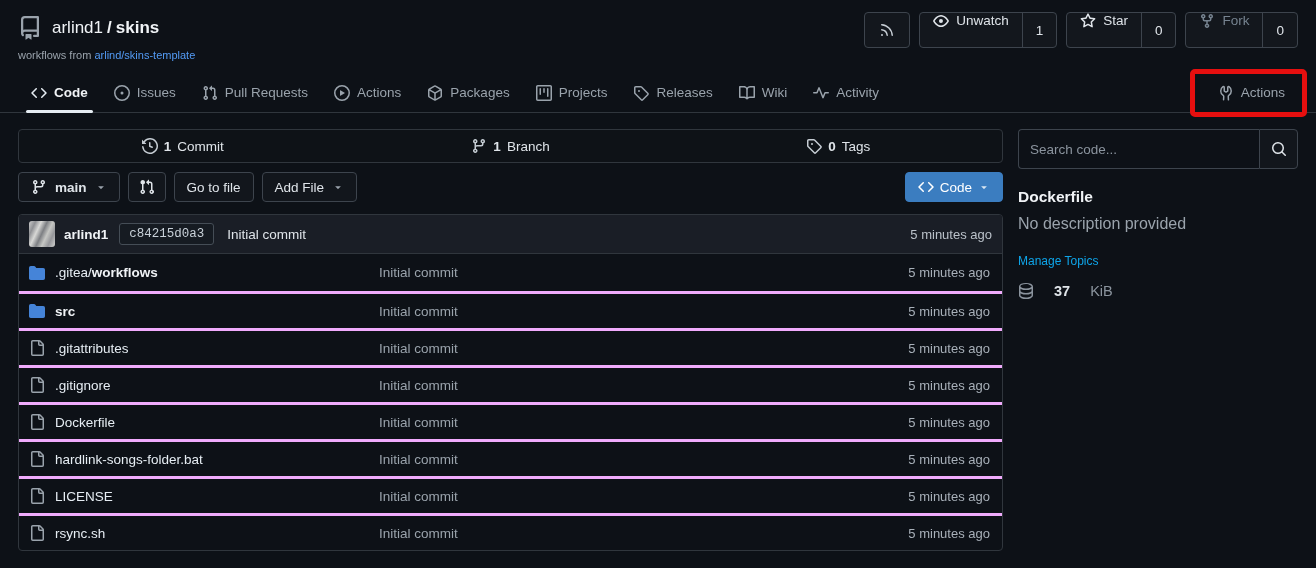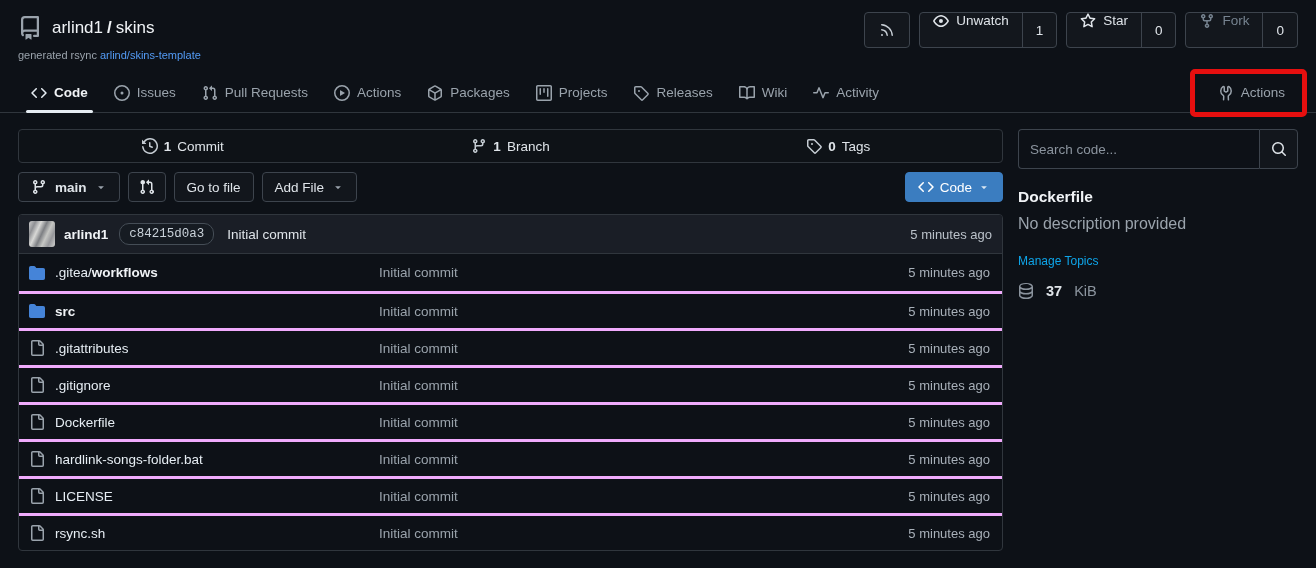--- a/index.html
+++ b/index.html
@@ -13,21 +13,21 @@
   }
   svg { display:block; fill:currentColor; flex:none; }
 
   
   .repo-header { padding:16px 18px 0 18px; position:relative; }
   .title-row { display:flex; align-items:center; gap:10px; }
   .repo-icon { color:#9aa3ac; }
   .repo-title { font-size:17px; color:#f0f3f6; }
   .repo-title .owner { font-weight:400; }
   .repo-title .sep { font-weight:700; margin:0 4px; }
-  .repo-title .name { font-weight:400; }
+  .repo-title .name { font-weight:700; }
   .generated-line { margin-top:9px; font-size:11px; color:#9aa3ac; }
   .generated-line a { color:#539bf5; text-decoration:none; }
 
   .header-actions { position:absolute; top:12px; right:18px; display:flex; gap:9px; }
   .btn-group, .icon-btn {
     display:flex; align-items:stretch; height:36px;
     background:#13171d; border:1px solid #3d444d; border-radius:4px;
     color:#dfe4e9; overflow:hidden;
   }
   .icon-btn { width:46px; align-items:center; justify-content:center; color:#c5ccd3; cursor:pointer; }
@@ -97,21 +97,21 @@
     background:#1a1e26; border-bottom:1px solid #30363d;
   }
   .avatar {
     width:26px; height:26px; border-radius:3px; flex:none;
     background:
       linear-gradient(115deg, #cfcfcf 0%, #8f9094 18%, #d8d8d6 33%, #7d7f83 49%, #c6c7c4 64%, #95969a 80%, #d2d2d0 100%);
   }
   .commit-author { font-weight:700; margin-left:9px; color:#f0f3f6; cursor:pointer; }
   .commit-hash {
     margin-left:11px; font-family:"Liberation Mono", monospace; font-size:12.5px;
-    color:#c9d1d9; border:1px solid #454d56; border-radius:10px; padding:3px 9px;
+    color:#c9d1d9; border:1px solid #454d56; border-radius:3px; padding:3px 9px;
     background:#161b22; cursor:pointer;
   }
   .commit-msg { margin-left:13px; color:#dfe4e9; cursor:pointer; }
   .commit-time { margin-left:auto; color:#bac1c9; font-size:13px; }
 
   .file-row { display:flex; align-items:center; height:37px; padding:0 10px; border-top:3px solid #f0abfc; }
   .file-row:first-of-type { border-top:none; }
   .cell-name { width:350px; flex:none; display:flex; align-items:center; gap:10px; cursor:pointer; }
   .cell-name .fname { color:#e6edf3; }
   .cell-name .fprefix { color:#e6edf3; }
@@ -130,40 +130,40 @@
   }
   .search-input::placeholder { color:#8b949e; }
   .search-btn {
     width:39px; background:#12161c; border:1px solid #3d444d;
     border-radius:0 4px 4px 0; display:flex; align-items:center; justify-content:center;
     color:#dfe4e9; cursor:pointer;
   }
   .desc-title { margin-top:19px; font-size:15.5px; font-weight:700; color:#f0f3f6; }
   .desc-text { margin-top:9px; font-size:16px; color:#9aa3ac; }
   .manage-topics { margin-top:21px; font-size:12px; color:#0ea5e9; cursor:pointer; }
-  .size-row { margin-top:15px; display:flex; align-items:center; gap:12px; color:#8b949e; }
+  .size-row { margin-top:15px; display:flex; align-items:center; gap:20px; color:#8b949e; }
   .size-row .num { font-weight:700; color:#dfe4e9; font-size:14.5px; }
   .size-row .unit { color:#8b949e; font-size:14.5px; }
 </style>
 </head>
 <body>
 
 <div class="repo-header">
   <div class="title-row">
     <span class="repo-icon">
       <svg width="24" height="24" viewBox="0 0 16 16">
           <path d="M2 2.5A2.5 2.5 0 0 1 4.5 0h8.75a.75.75 0 0 1 .75.75v12.5a.75.75 0 0 1-.75.75h-2.5a.75.75 0 0 1 0-1.5h1.75v-2h-8a1 1 0 0 0-.714 1.7.75.75 0 1 1-1.072 1.05A2.495 2.495 0 0 1 2 11.5Zm10.5-1h-8a1 1 0 0 0-1 1v6.708A2.486 2.486 0 0 1 4.5 9h8ZM5 12.25a.25.25 0 0 1 .25-.25h3.5a.25.25 0 0 1 .25.25v3.25a.25.25 0 0 1-.4.2l-1.45-1.087a.249.249 0 0 0-.3 0L5.4 15.7a.25.25 0 0 1-.4-.2Z"></path>
         </svg>
     </span>
     <span class="repo-title">
       <span class="owner">arlind1</span><span class="sep">/</span><span class="name">skins</span>
     </span>
   </div>
   <div class="generated-line">
-    <span>generated rsync</span>
+    <span>workflows from</span>
     <a href="#">arlind/skins-template</a>
   </div>
 
   <div class="header-actions">
     <div class="icon-btn">
       <span>
         <svg width="16" height="16" viewBox="0 0 16 16">
             <path d="M2.002 2.725a.75.75 0 0 1 .797-.699C8.79 2.42 13.58 7.21 13.975 13.201a.75.75 0 0 1-1.497.098 10.502 10.502 0 0 0-9.776-9.776.747.747 0 0 1-.7-.798ZM2.84 7.05h-.002a7.002 7.002 0 0 1 6.113 6.111.75.75 0 0 1-1.49.178 5.503 5.503 0 0 0-4.8-4.8.75.75 0 0 1 .179-1.489ZM2 13a1 1 0 1 1 2 0 1 1 0 0 1-2 0Z"></path>
           </svg>
       </span>

